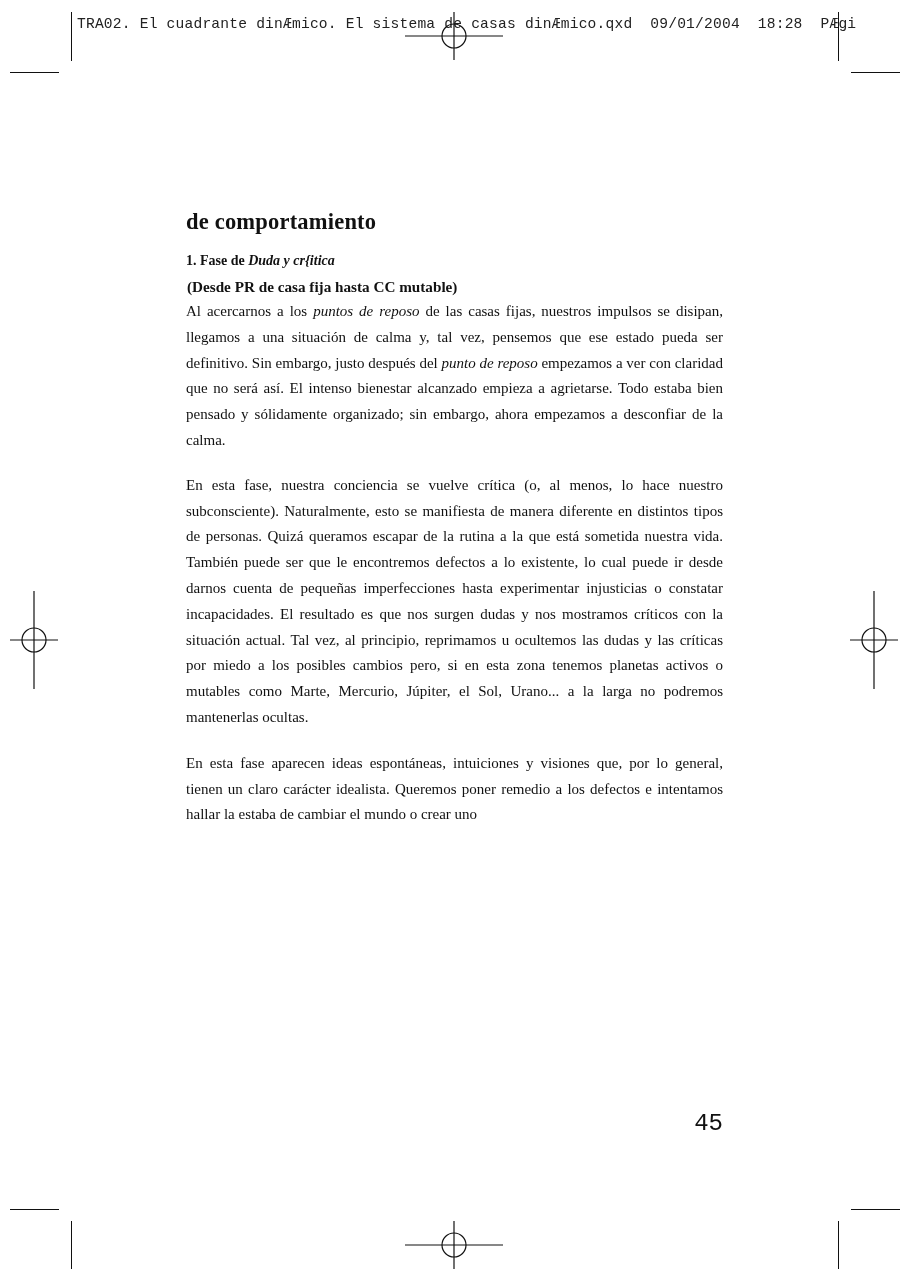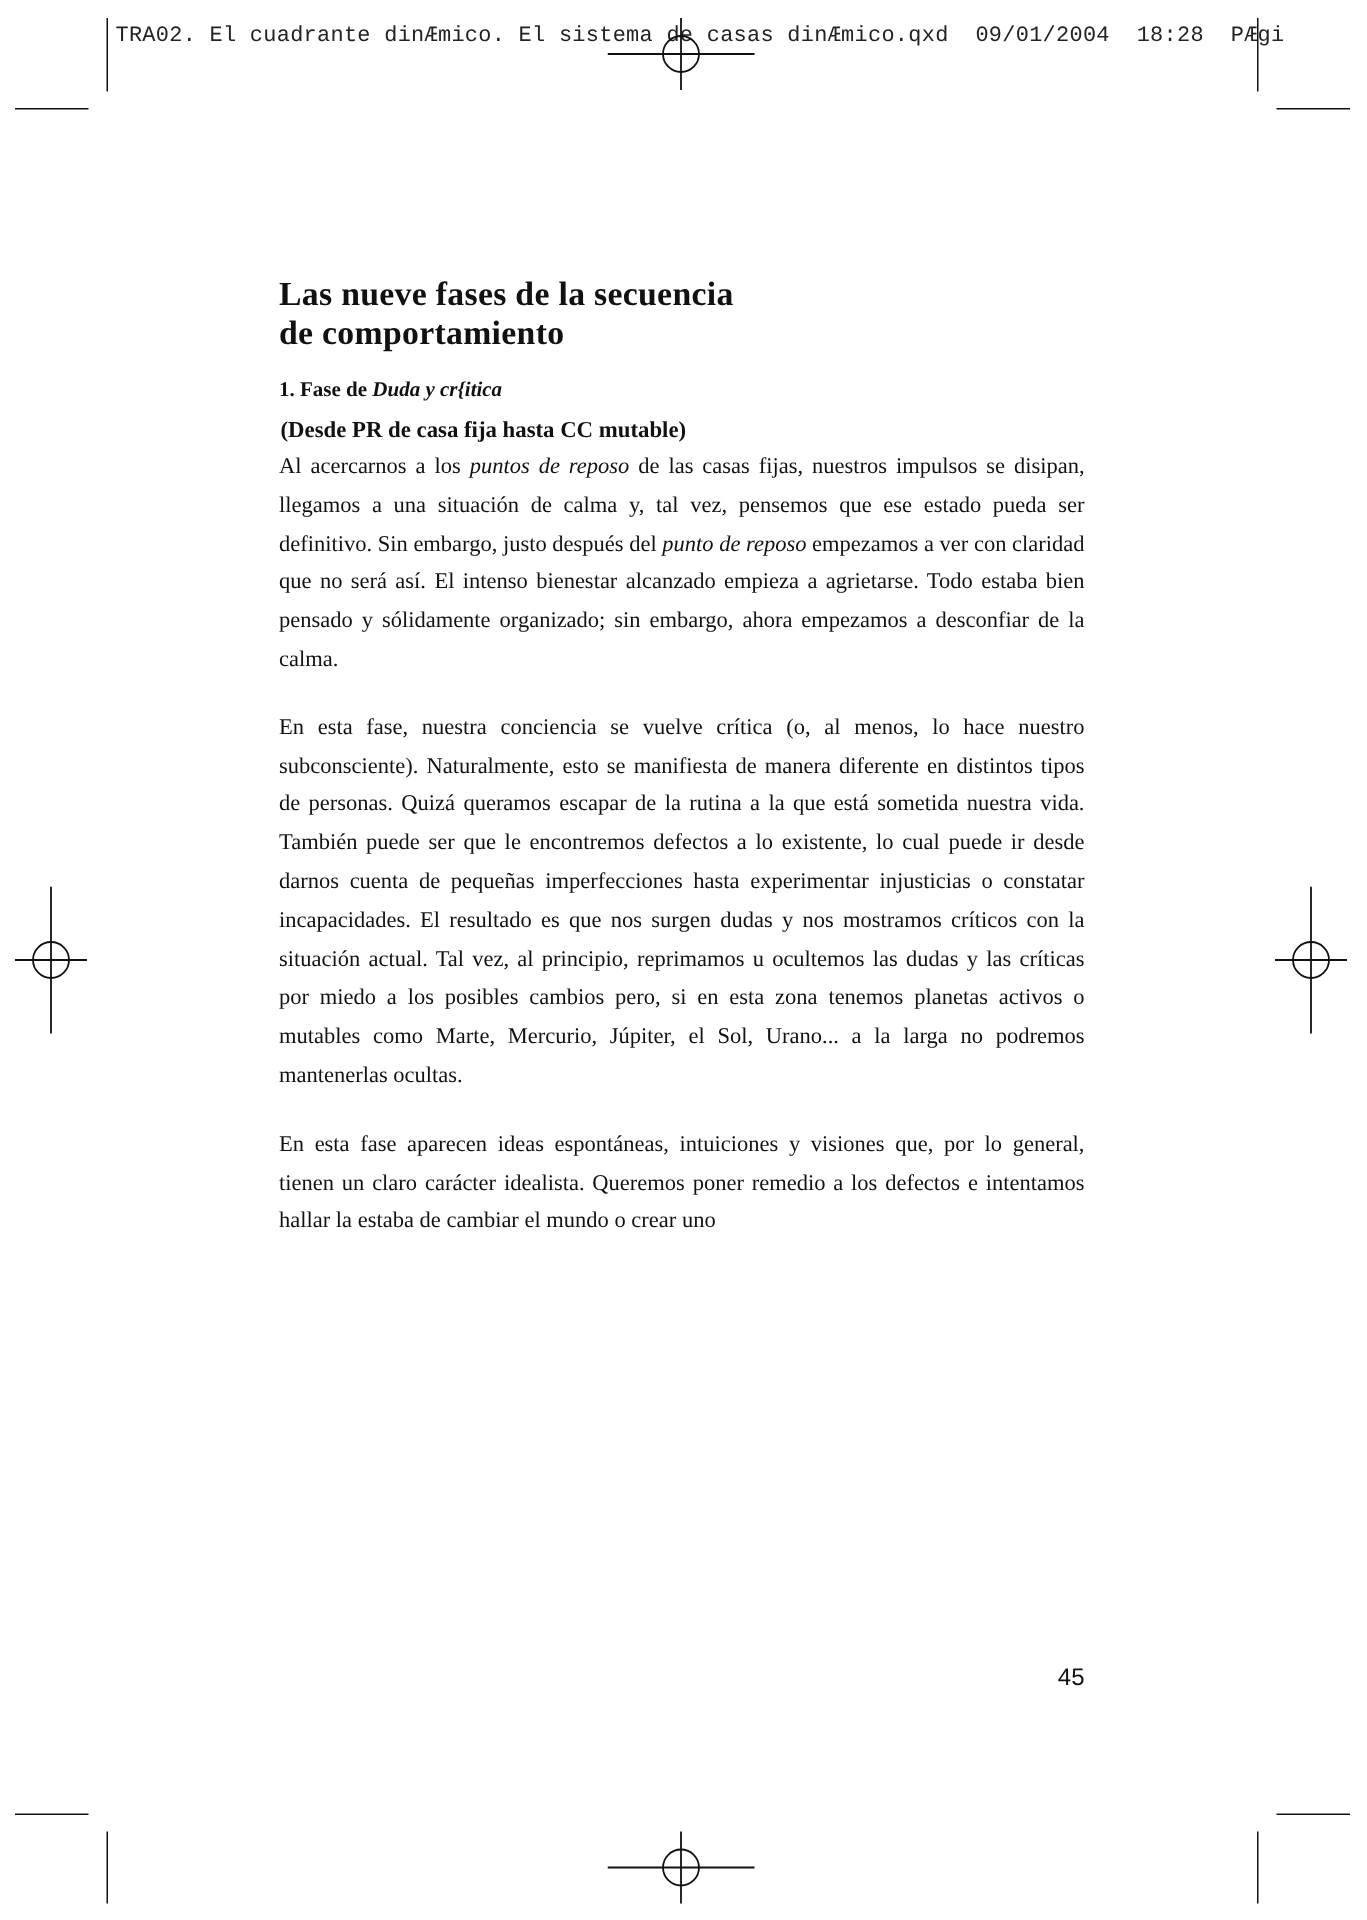--- a/index.html
+++ b/index.html
@@ -27,21 +27,21 @@
     font-weight: bold; font-size: 15.2px; line-height: 20px; margin: 4px 0 2px 1px;
   }
   .p {
     font-size: 15px; line-height: 25.8px; text-align: justify; margin: 0;
     hyphens: manual;
   }
   .p + .p { margin-top: 19px; }
   .sec2 { margin-top: 20px; }
   .pagenum {
     position: absolute; left: 690px; top: 1110px; width: 33px; text-align: right;
-    font-family: Liberation Sans, sans-serif; font-size: 16px;
+    font-family: Liberation Mono, monospace; font-size: 24px;
   }
 </style>
 </head>
 <body>
 
 <div class="slug">TRA02. El cuadrante dinÆmico. El sistema de casas dinÆmico.qxd  09/01/2004  18:28  PÆgi</div>
 
 <div class="line" style="left:71px; top:12px; width:1px; height:49px;"></div>
 <div class="line" style="left:10px; top:72px; width:49px; height:1px;"></div>
 <div class="line" style="left:838px; top:12px; width:1px; height:49px;"></div>
@@ -68,21 +68,21 @@
   <circle cx="26" cy="49" r="12" fill="none" stroke="#111" stroke-width="1.2"></circle>
 </svg>
 <svg class="reg" style="left:848px; top:591px;" width="52" height="100" viewBox="0 0 52 100">
   <line x1="2" y1="49" x2="50" y2="49" stroke="#111" stroke-width="1.2"></line>
   <line x1="26" y1="0" x2="26" y2="98" stroke="#111" stroke-width="1.2"></line>
   <circle cx="26" cy="49" r="12" fill="none" stroke="#111" stroke-width="1.2"></circle>
 </svg>
 
 <div class="page">
   <h1 class="h1">
-    <span>Las nueve fases de la secuencia</span><br>
+    <br>
     <span>de comportamiento</span>
   </h1>
 
   <section>
     <h2 class="h2"><span>1. Fase de </span><i>Duda y cr{itica</i></h2>
     <div class="sub">(Desde PR de casa fija hasta CC mutable)</div>
     <p class="p"><span>Al acercarnos a los </span><i>puntos de reposo</i><span> de las casas fijas, nuestros impulsos se disipan, llegamos a una situación de calma y, tal vez, pensemos que ese estado pueda ser definitivo. Sin embargo, justo después del </span><i>punto de reposo</i><span> empezamos a ver con claridad que no será así. El intenso bienestar alcanzado empieza a agrietarse. Todo estaba bien pensado y sólidamente organizado; sin embargo, ahora empezamos a desconfiar de la calma.</span></p>
     <p class="p">En esta fase, nuestra conciencia se vuelve crítica (o, al menos, lo hace nuestro subconsciente). Naturalmente, esto se manifiesta de manera diferente en distintos tipos de personas. Quizá queramos escapar de la rutina a la que está sometida nuestra vida. También puede ser que le encontremos defectos a lo existente, lo cual puede ir desde darnos cuenta de pequeñas imperfecciones hasta experimentar injusticias o constatar incapacidades. El resultado es que nos surgen dudas y nos mostramos críticos con la situación actual. Tal vez, al principio, reprimamos u ocultemos las dudas y las críticas por miedo a los posibles cambios pero, si en esta zona tenemos planetas activos o mutables como Marte, Mercurio, Júpiter, el Sol, Urano... a la larga no podremos mantenerlas ocultas.</p>
   </section>
 

